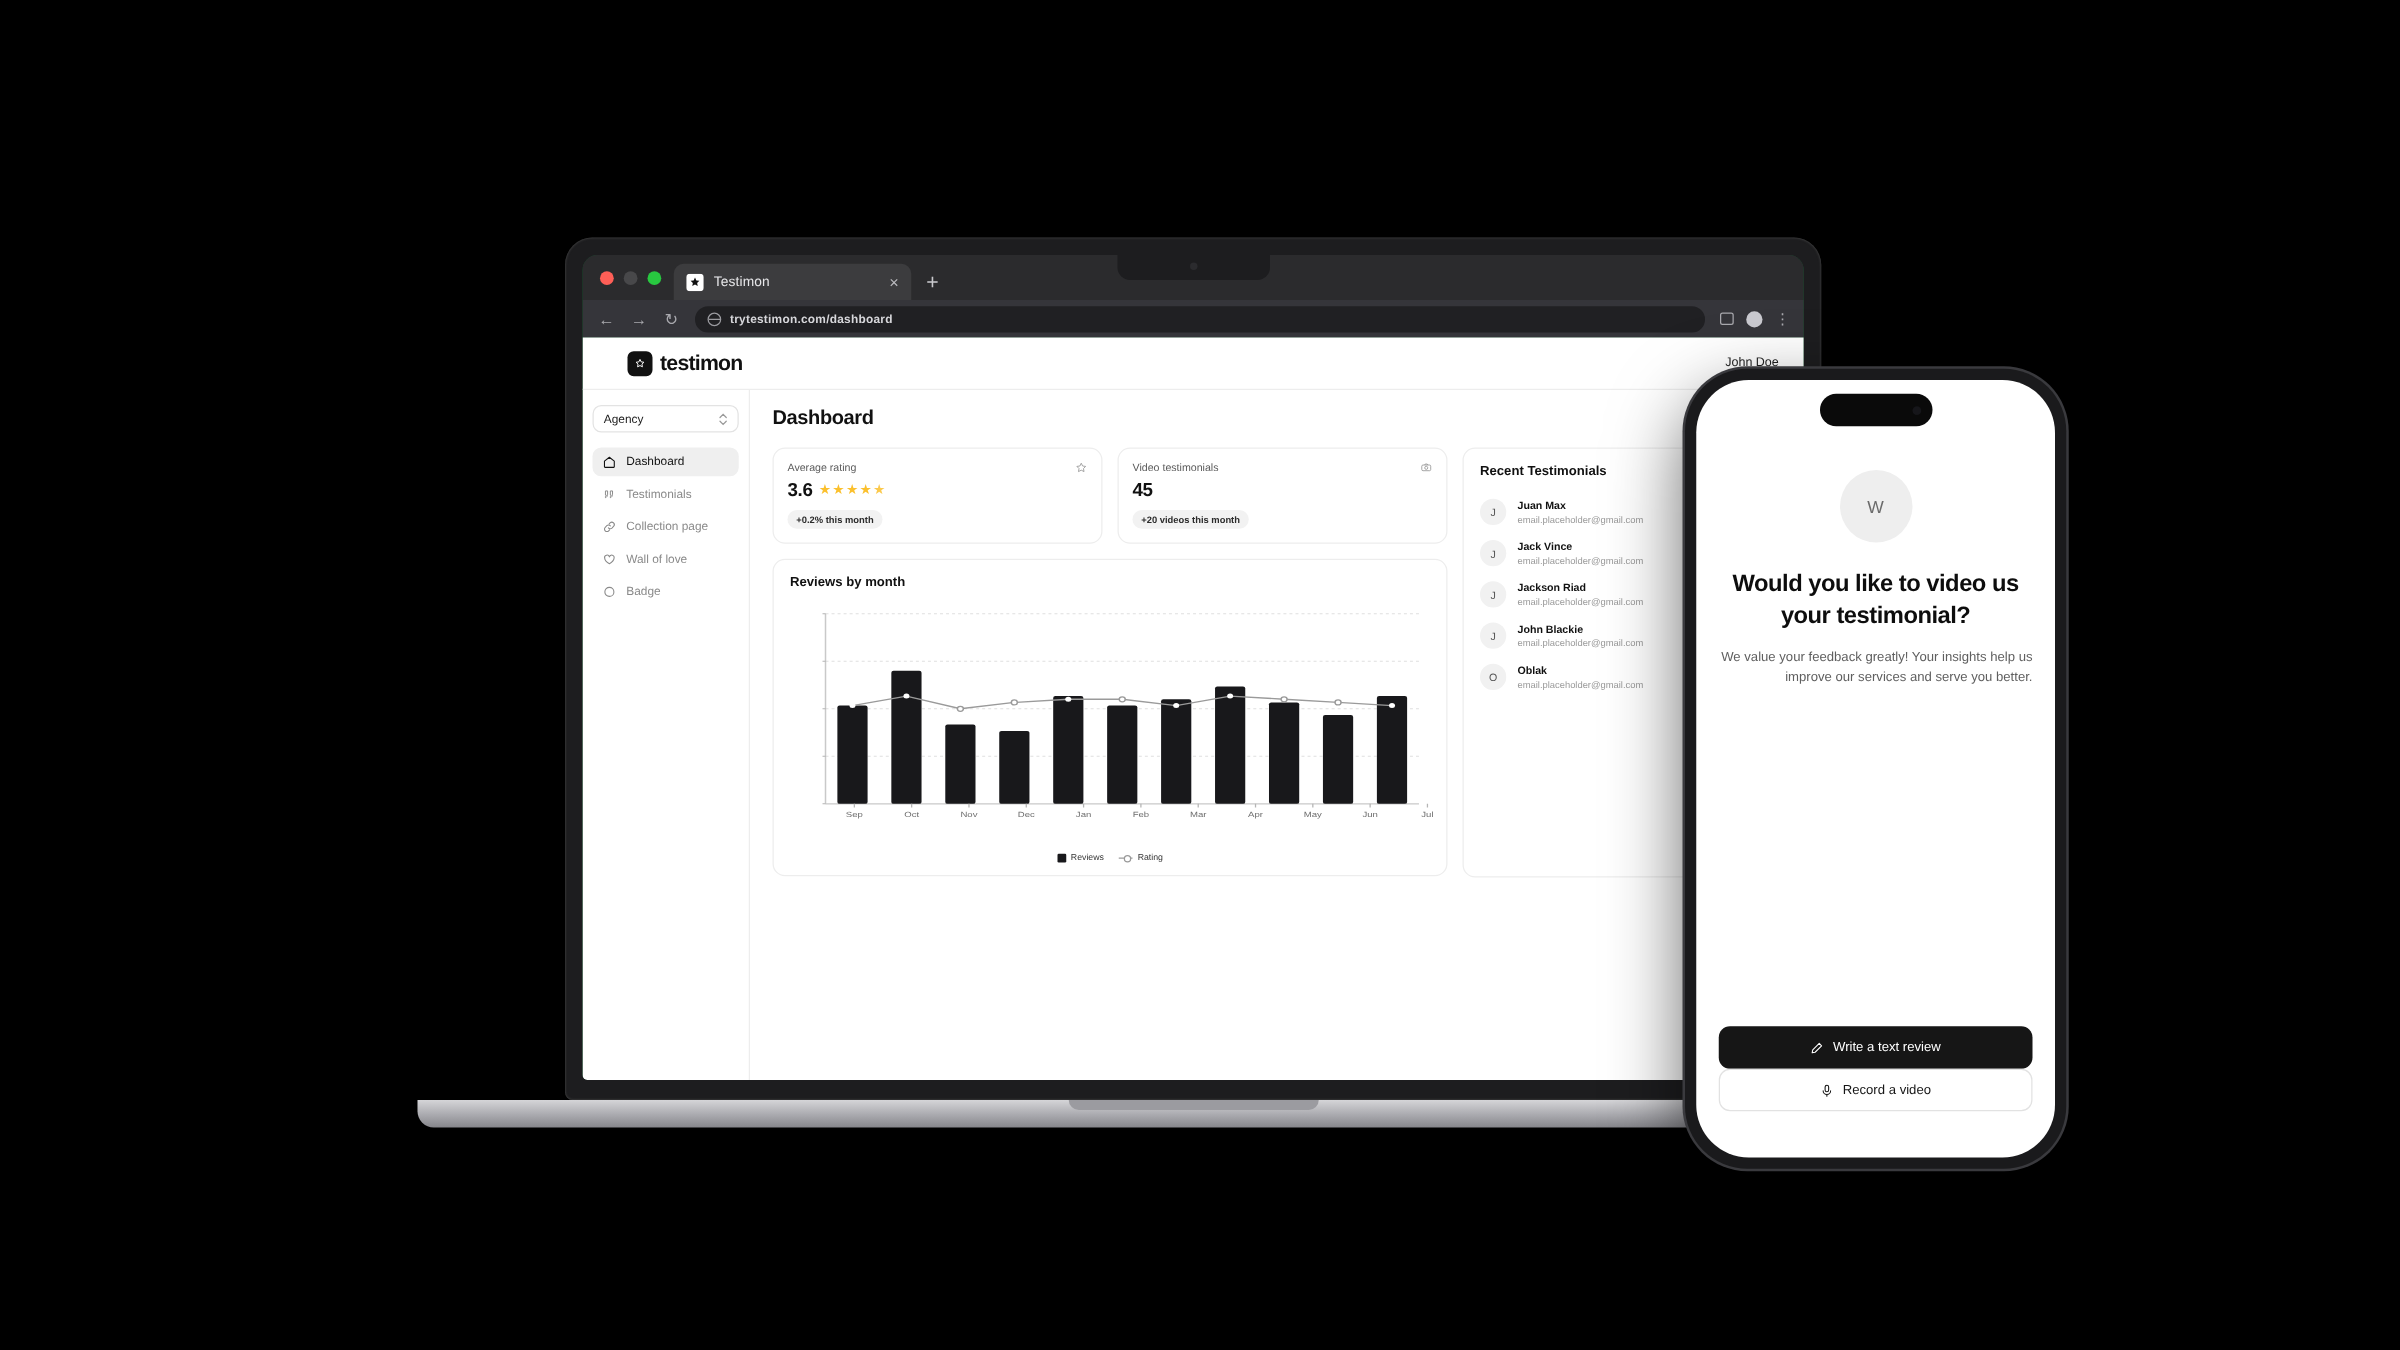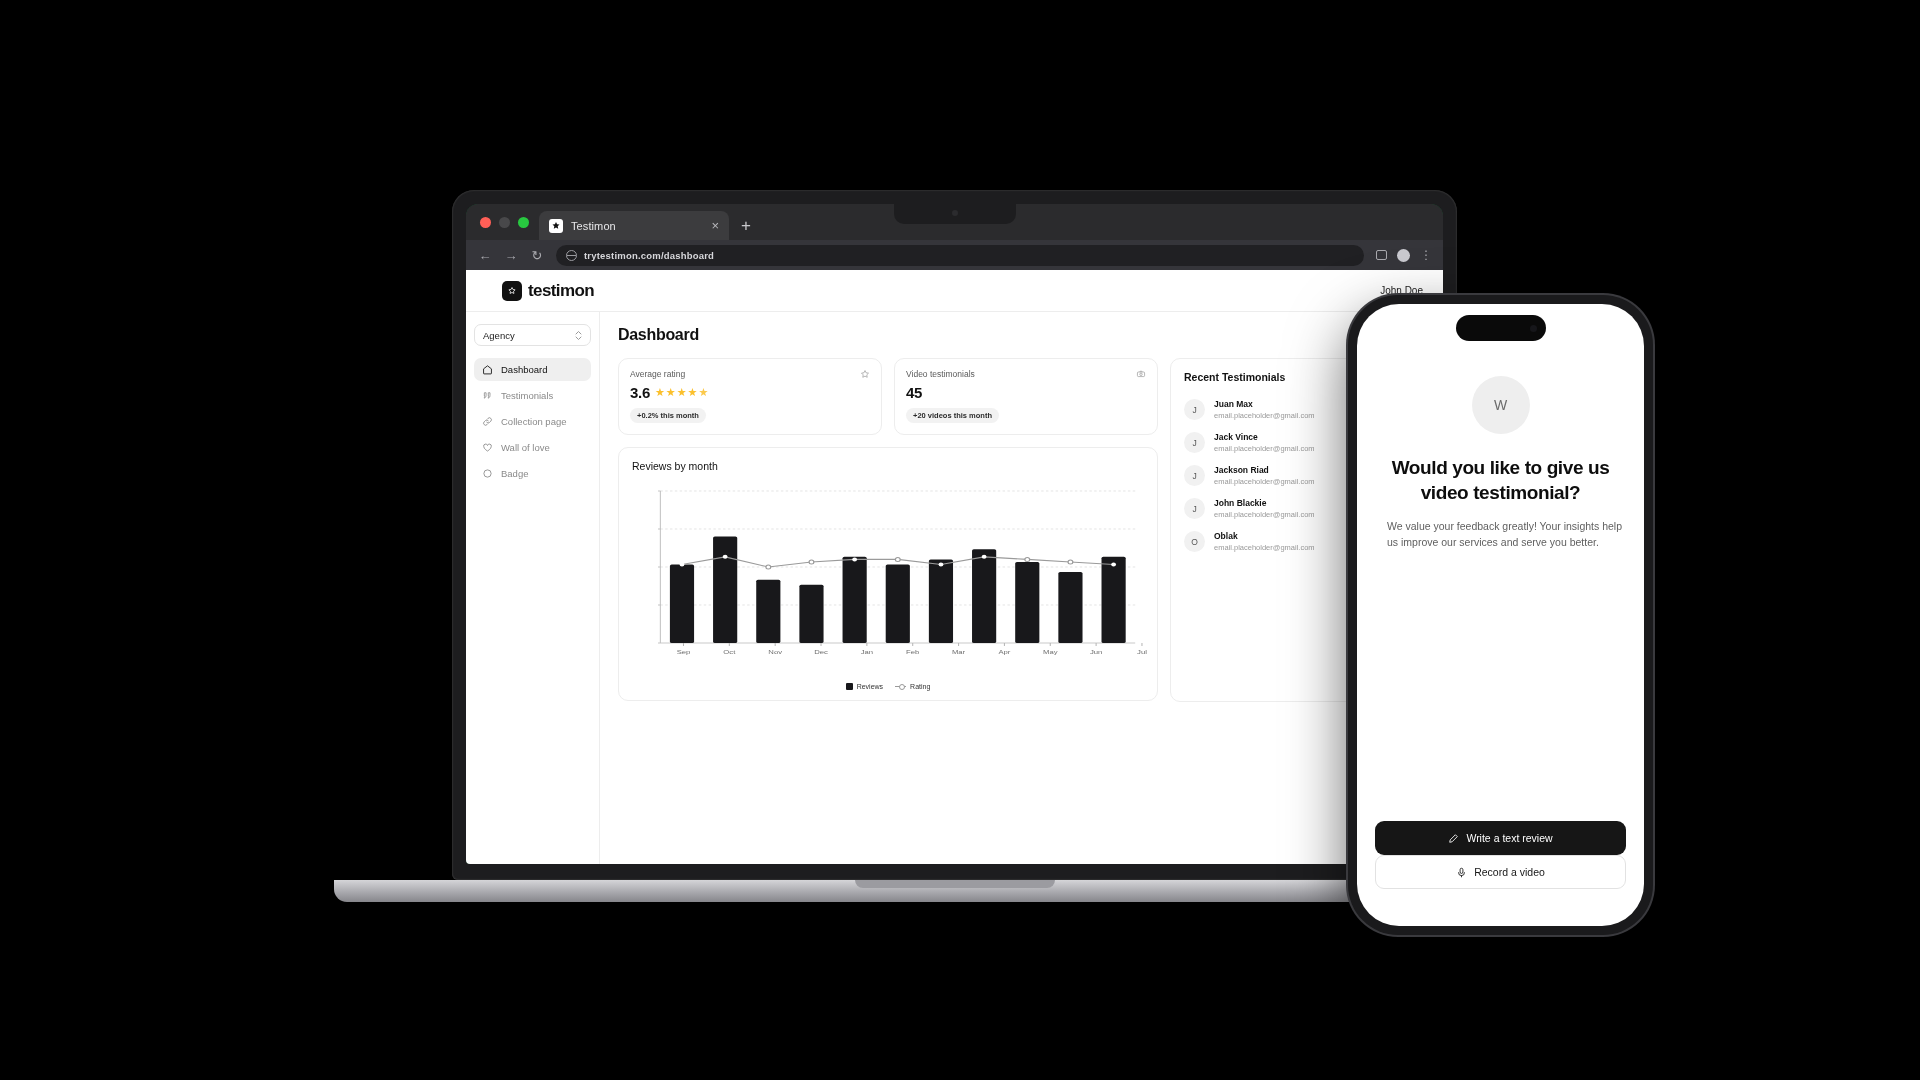--- a/index.html
+++ b/index.html
@@ -104,21 +104,21 @@
   .stat-value { font-size: 15px; font-weight: 700; color: #111; letter-spacing: -.3px; }
   .stars { display: flex; gap: 1px; }
   .star { color: #fbc02d; font-size: 11px; line-height: 11px; }
   .star.half { color: #fbc02d; opacity: .85; }
   .pill {
     display: inline-block; margin-top: 7px; background: #f2f2f2; color: #2b2b2b;
     font-size: 7.5px; font-weight: 600; border-radius: 9px; padding: 3px 7px;
   }
 
   .chart-card { padding: 12px 13px 10px; }
-  .chart-title { font-size: 10.5px; font-weight: 400; color: #111; margin-bottom: 9px; }
+  .chart-title { font-size: 10.5px; font-weight: 700; color: #111; margin-bottom: 9px; }
   .chart-wrap { position: relative; height: 196px; padding: 6px 4px 0 26px; }
   .chart-svg { width: 100%; height: 178px; display: block; }
   .chart-legend { display: flex; gap: 12px; justify-content: center; margin-top: 6px; }
   .lg { display: flex; align-items: center; gap: 4px; font-size: 7px; color: #333; }
   .lg-sq { width: 7px; height: 7px; background: #18181b; border-radius: 1px; }
   .lg-line { width: 11px; height: 1.5px; background: #9a9a9a; position: relative; }
   .lg-line::after { content:""; position:absolute; left:3.5px; top:-1.5px; width:4px;height:4px;border-radius:50%;background:#fff;border:1.2px solid #9a9a9a;}
 
   .col-right { width: 255px; }
   .recent-card { padding: 12px 13px; height: 344px; }
@@ -162,21 +162,21 @@
   .di-cam { width: 7px; height: 7px; border-radius: 50%; background: #16161a; }
   .ph-avatar {
     width: 58px; height: 58px; border-radius: 50%; background: #eeeeee;
     margin: 72px auto 22px; display: flex; align-items: center; justify-content: center;
     font-size: 14px; color: #6b6b6b;
   }
   .ph-head {
     text-align: center; font-size: 19px; font-weight: 700; color: #0d0d0d;
     line-height: 1.3; letter-spacing: -.4px; margin-bottom: 14px;
   }
-  .ph-desc { text-align: left; font-size: 10.5px; color: #5f5f5f; line-height: 1.52; margin-bottom: 16px; margin-left: 12px; }
+  .ph-desc { text-align: right; font-size: 10.5px; color: #5f5f5f; line-height: 1.52; margin-bottom: 16px; }
   .ph-note {
     background: #f2f2f2; border-radius: 11px; padding: 10px 12px;
     display: flex; align-items: center; gap: 8px;
     font-size: 9px; color: #3d3d3d; text-align: center; line-height: 1.45;
   }
   .ph-note-ic { width: 13px; height: 11px; flex-shrink: 0; }
   .ph-actions { position: absolute; left: 18px; right: 18px; bottom: 28px; }
   .ph-btn {
     height: 34px; border-radius: 9px; display: flex; align-items: center;
     justify-content: center; gap: 7px; font-size: 10.5px; font-weight: 500;
@@ -494,21 +494,21 @@
       <div class="laptop-notch-base"></div>
     </div>
   </div>
 
   <div class="phone">
     <div class="phone-screen">
       <div class="dynamic-island">
         <span class="di-cam"></span>
       </div>
       <div class="ph-avatar">W</div>
-      <div class="ph-head">Would you like to give us video testimonial?</div>
+      <div class="ph-head">Would you like to video us your testimonial?</div>
       <div class="ph-desc">We value your feedback greatly! Your insights help us improve our services and serve you better.</div>
       <div class="ph-actions">
         <div class="ph-btn solid">
           <svg viewBox="0 0 14 14">
               <path d="M9.4 2.2l2.4 2.4-6.6 6.6-3 .6.6-3z" fill="none" stroke="#fff" stroke-width="1.1" stroke-linejoin="round"></path>
             </svg>
           <span>Write a text review</span>
         </div>
         <div class="ph-btn outline">
           <svg viewBox="0 0 14 14">

